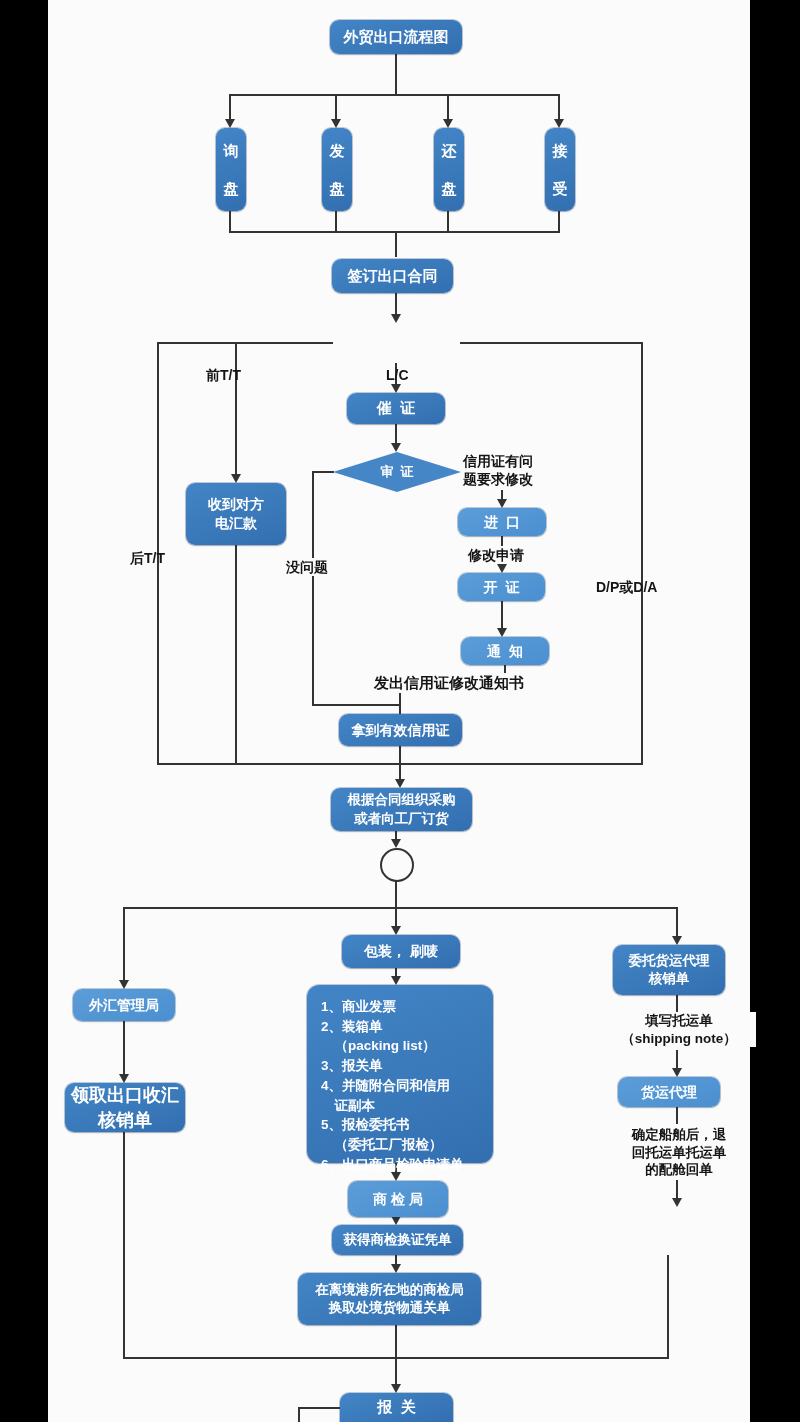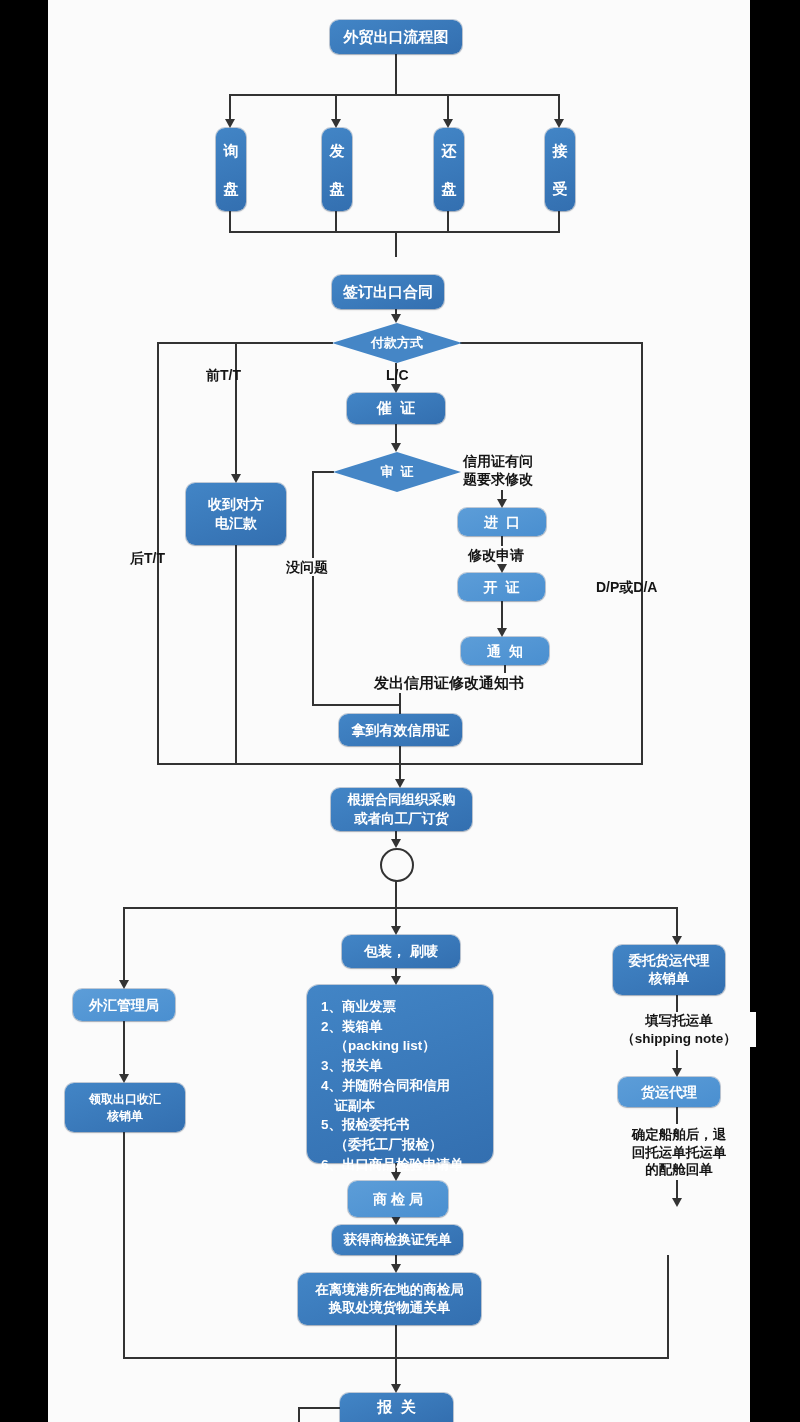--- a/index.html
+++ b/index.html
@@ -127,23 +127,22 @@
 
   <div class="node tall" style="left:216px;top:128px;width:30px;height:83px">询
 盘</div>
   <div class="node tall" style="left:322px;top:128px;width:30px;height:83px">发
 盘</div>
   <div class="node tall" style="left:434px;top:128px;width:30px;height:83px">还
 盘</div>
   <div class="node tall" style="left:545px;top:128px;width:30px;height:83px">接
 受</div>
 
-  <div class="node" style="left:332px;top:275px;width:112px;height:34px">签订出口合同</div>
-
-  <div class="node diamond" style="left:332px;top:323px;width:130px;height:40px">付款方式</div>
+  <div class="node" style="left:332px;top:259px;width:121px;height:34px">签订出口合同</div>
+
 
   <div class="node" style="left:347px;top:393px;width:98px;height:31px">催  证</div>
 
   <div class="node" style="left:186px;top:483px;width:100px;height:62px;font-size:14px">收到对方
 电汇款</div>
 
   <div class="node diamond" style="left:333px;top:452px;width:128px;height:40px">审  证</div>
 
   <div class="node light" style="left:458px;top:508px;width:88px;height:28px;font-size:14px">进  口</div>
   <div class="node light" style="left:458px;top:573px;width:87px;height:28px;font-size:14px">开  证</div>
@@ -166,21 +165,21 @@
   <div class="node list" style="left:307px;top:985px;width:186px;height:178px">1、商业发票
 2、装箱单
 　（packing list）
 3、报关单
 4、并随附合同和信用
 　证副本
 5、报检委托书
 　（委托工厂报检）
 6、出口商品检验申请单</div>
 
-  <div class="node" style="left:65px;top:1083px;width:120px;height:49px;font-size:12px">领取出口收汇
+  <div class="node" style="left:65px;top:1083px;width:120px;height:49px;font-size:18px">领取出口收汇
 核销单</div>
 
   <div class="node light" style="left:618px;top:1077px;width:102px;height:30px;font-size:14px">货运代理</div>
 
   <div class="node light" style="left:348px;top:1181px;width:100px;height:36px;font-size:14px">商 检 局</div>
 
   <div class="node" style="left:332px;top:1225px;width:131px;height:30px;font-size:13.5px">获得商检换证凭单</div>
 
   <div class="node" style="left:298px;top:1273px;width:183px;height:52px;font-size:13.5px">在离境港所在地的商检局
 换取处境货物通关单</div>

